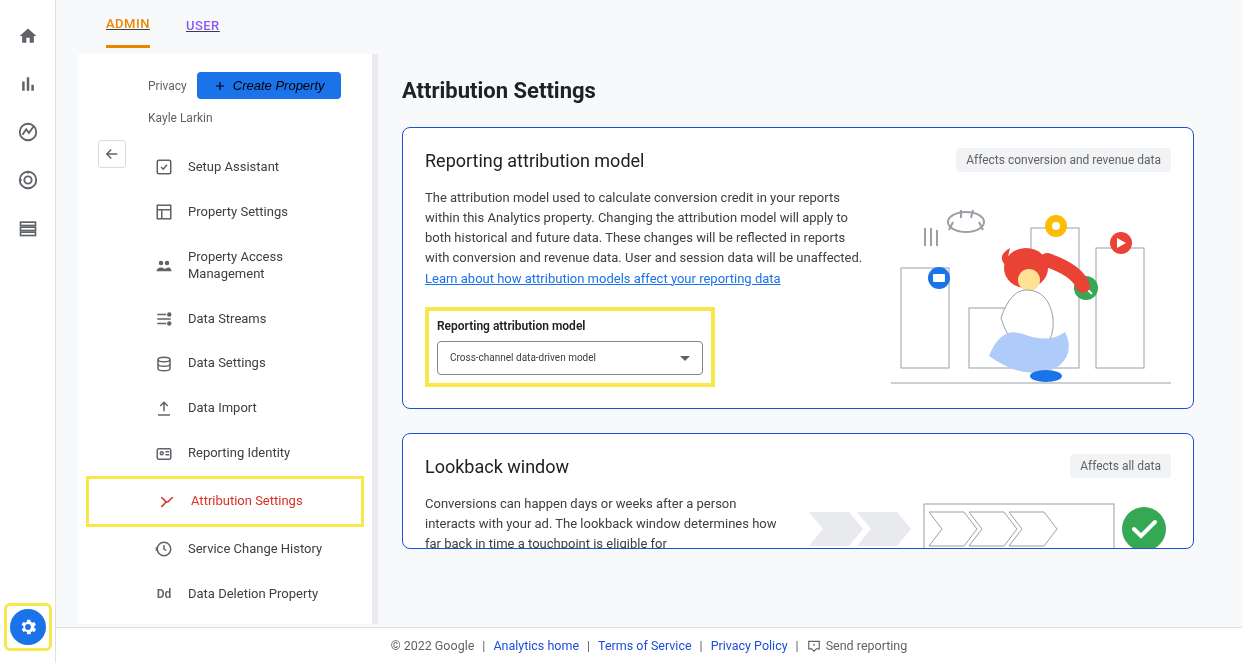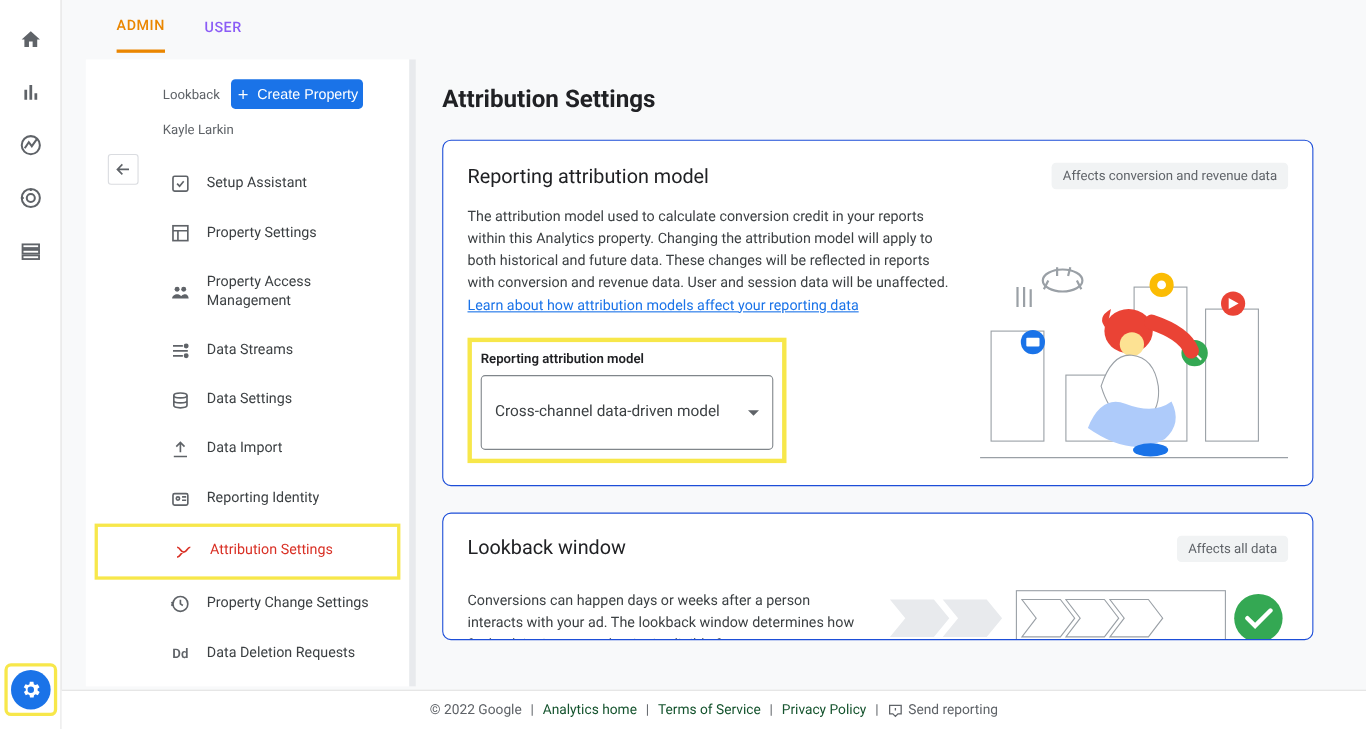--- a/index.html
+++ b/index.html
@@ -48,20 +48,21 @@
   cursor: pointer;
 }
 .top-tabs {
   position: absolute;
   left: 78px; top: 0;
   height: 48px;
   display: flex;
   align-items: center;
   gap: 36px;
   padding-left: 28px;
+  text-decoration: underline;
 }
 .tab {
   font-size: 13px;
   font-weight: 500;
   letter-spacing: 0.5px;
   color: #8b5cf6;
   padding: 16px 0 14px;
   cursor: pointer;
 }
 .tab.active {
@@ -89,27 +90,28 @@
   cursor: pointer;
   z-index: 5;
 }
 .col-header {
   display: flex; align-items: center; gap: 10px;
   padding: 2px 16px 4px 70px;
 }
 .col-header .hdr-label { font-size: 12px; color: #5f6368; }
 .create-btn {
   background: #1a73e8;
-  color: #ffffff;
+  color: #000000;
   border: none;
   border-radius: 4px;
-  padding: 6px 4px;
+  padding: 6px 16px;
   font-size: 13px;
   display: flex; align-items: center; gap: 6px;
   cursor: pointer;
+  font-style: italic;
 }
 .prop-name {
   font-size: 12px; color: #5f6368;
   padding: 8px 16px 10px 70px;
 }
 .menu-list { padding-top: 10px; }
 .menu-item {
   display: flex; align-items: center;
   gap: 16px;
   padding: 14px 16px 14px 76px;
@@ -164,40 +166,40 @@
   font-size: 18px;
   color: #202124;
 }
 .badge {
   background: #f1f3f4;
   color: #5f6368;
   font-size: 12px;
   padding: 5px 10px;
   border-radius: 4px;
 }
-.card-body { display: flex; gap: 24px; align-items: flex-end; }
+.card-body { display: flex; gap: 24px; }
 .card-text { flex: 1; font-size: 13px; line-height: 1.55; color: #3c4043; }
 .card-text a { color: #1a73e8; text-decoration: underline; }
 .illustration {
   width: 280px; height: 200px;
   flex-shrink: 0;
   position: relative;
 }
 .model-select-wrap {
   margin-top: 18px;
   border: 4px solid #f7e74a;
   padding: 6px 8px 8px;
   width: 290px;
 }
 .model-label { font-size: 12px; font-weight: 600; color: #202124; margin-bottom: 6px; }
 .select-box {
   border: 1px solid #80868b;
   border-radius: 4px;
-  padding: 22px 12px;
-  font-size: 14px;
+  padding: 8px 12px;
+  font-size: 10px;
   display: flex; align-items: center; justify-content: space-between;
   cursor: pointer;
 }
 .select-box .caret {
   width: 0; height: 0;
   border-left: 5px solid transparent;
   border-right: 5px solid transparent;
   border-top: 5px solid #5f6368;
 }
 .footer {
@@ -205,21 +207,21 @@
   left: 56px; right: 0; bottom: 0;
   height: 36px;
   background: #fff;
   border-top: 1px solid #e0e0e0;
   display: flex; align-items: center; justify-content: center;
   font-size: 12.5px;
   color: #5f6368;
   gap: 4px;
   margin-top: 32px;
 }
-.footer a { color: #14532d; text-decoration: none; }
+.footer a { color: #1d4ed8; text-decoration: none; }
 .footer .sep { color: #5f6368; margin: 0 4px; }
 .lookback-illus { width: 360px; height: 70px; flex-shrink: 0; position: relative; }
 svg { display: block; }
 </style>
 </head>
 <body>
 
 <div class="left-rail">
   <div class="rail-icon">
     <svg width="20" height="20" viewBox="0 0 24 24" fill="currentColor">
@@ -267,21 +269,21 @@
 </div>
 
 <div class="back-btn">
   <svg width="18" height="18" viewBox="0 0 24 24" fill="none" stroke="currentColor" stroke-width="2">
       <path d="M19 12H5M11 6l-6 6 6 6"></path>
     </svg>
 </div>
 
 <div class="admin-column">
   <div class="col-header">
-    <span class="hdr-label">Lookback</span>
+    <span class="hdr-label">Privacy</span>
     <button class="create-btn">
       <svg width="14" height="14" viewBox="0 0 24 24" fill="currentColor">
           <path d="M19 13h-6v6h-2v-6H5v-2h6V5h2v6h6z"></path>
         </svg>
       <span>Create Property</span>
     </button>
   </div>
   <div class="prop-name">Kayle Larkin</div>
 
   <div class="menu-list">
@@ -357,25 +359,25 @@
           </svg>
         </span>
       <span class="mi-label">Attribution Settings</span>
     </div>
     <div class="menu-item">
       <span class="mi-icon">
           <svg width="18" height="18" viewBox="0 0 24 24" fill="none" stroke="currentColor" stroke-width="2">
             <path d="M3 12a9 9 0 109-9 9 9 0 00-9 9zM12 7v5l3 2M3 12l-2-2m2 2l-2 2"></path>
           </svg>
         </span>
-      <span class="mi-label">Property Change Settings</span>
+      <span class="mi-label">Service Change History</span>
     </div>
     <div class="menu-item">
       <span class="mi-icon" style="font-weight:600;font-size:12px;color:#5f6368;text-align:right;">Dd</span>
-      <span class="mi-label">Data Deletion Requests</span>
+      <span class="mi-label">Data Deletion Property</span>
     </div>
   </div>
 </div>
 
 <div class="content">
   <h1 class="page-title">Attribution Settings</h1>
 
   <div class="card">
     <div class="card-header">
       <div class="card-title">Reporting attribution model</div>

